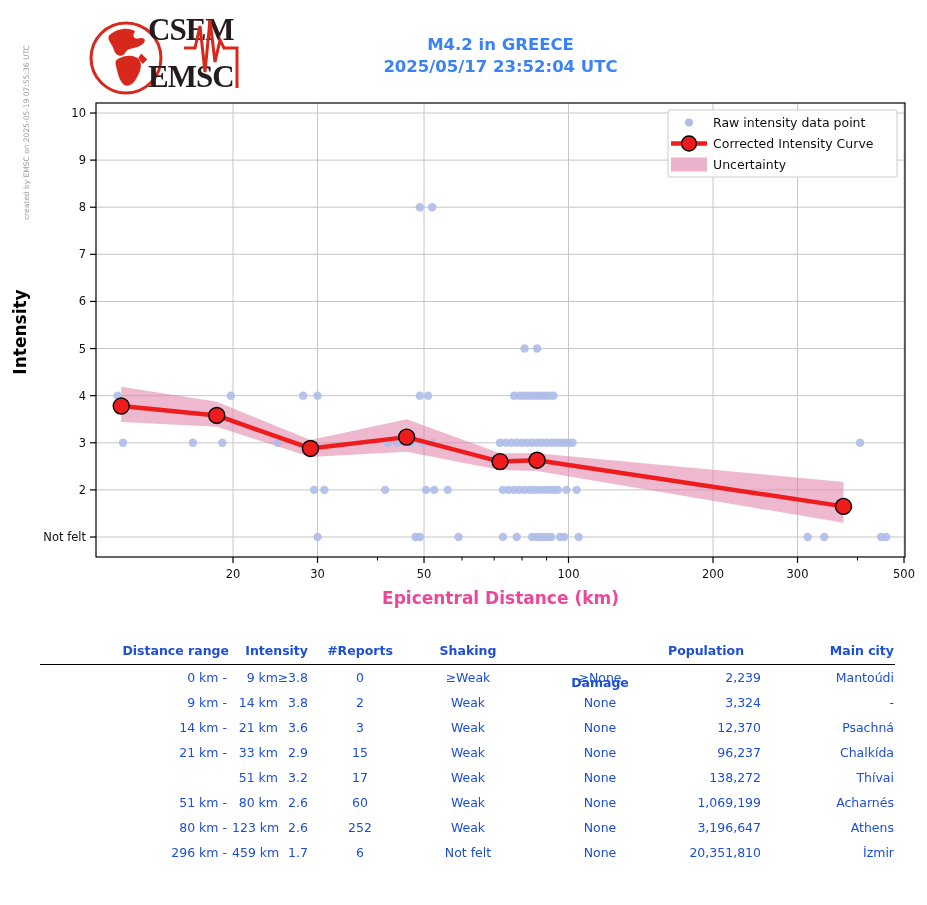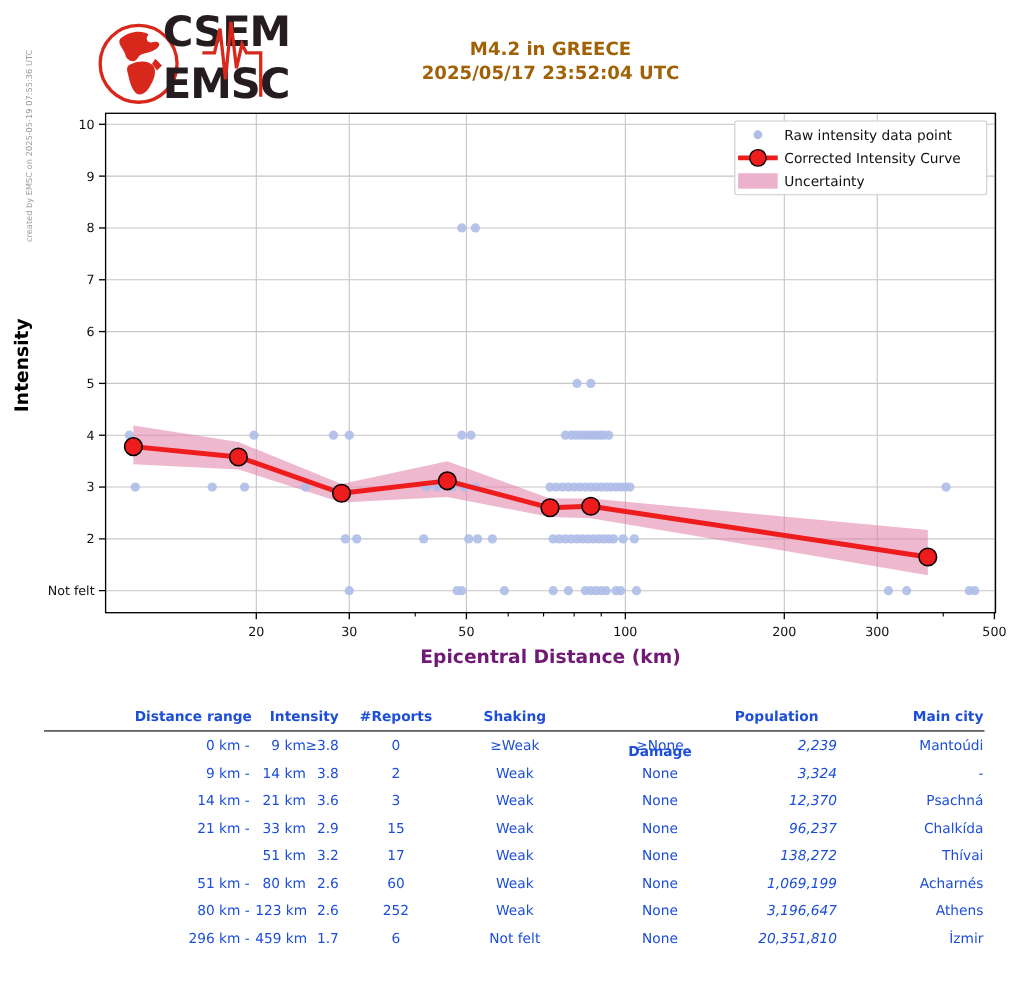--- a/index.html
+++ b/index.html
@@ -2,43 +2,43 @@
 <html><head>
 <meta charset="utf-8">
 <style>
   html,body{margin:0;padding:0;background:#fff;}
   .page{position:relative;width:927px;height:905px;background:#ffffff;
         font-family:"DejaVu Sans",sans-serif;overflow:hidden;color:#111;}
   .credit{position:absolute;left:22px;top:8px;width:212px;font-size:7.5px;color:#9a9aa2;
           transform-origin:0 0;transform:rotate(-90deg) translateX(-212px);white-space:nowrap;}
   .logo{position:absolute;left:88px;top:10px;width:175px;height:100px;}
   .globe{position:absolute;left:0;top:10px;width:76px;height:76px;}
-  .logo-text{position:absolute;left:60px;top:-4px;font-weight:bold;font-size:38px;line-height:47px;
-             letter-spacing:-1px;color:#241c1e;}
+  .logo-text{position:absolute;left:60px;top:-4px;font-weight:bold;font-size:31px;line-height:47px;
+             letter-spacing:-1px;color:#241c1e;font-family:Liberation Serif, serif;}
   .trace{position:absolute;left:0;top:0;width:175px;height:100px;}
   .title{position:absolute;left:96px;top:34px;width:809px;text-align:center;
-         font-size:16.5px;font-weight:bold;line-height:22px;color:#a16207;}
+         font-size:16.5px;font-weight:bold;line-height:22px;color:#3b82f6;}
   #chart{position:absolute;left:0;top:0;}
   #chart text{font-family:"DejaVu Sans",sans-serif;fill:#111;}
   .xlabel{position:absolute;left:96px;top:588px;width:809px;text-align:center;
-          font-size:17px;font-weight:bold;color:#701a75;}
+          font-size:17px;font-weight:bold;color:#ec4899;}
   .ylabel{position:absolute;left:-60px;top:322px;width:160px;text-align:center;
           transform:rotate(-90deg);font-size:17px;font-weight:bold;color:#000;}
   .table{position:absolute;left:40px;top:640px;width:855px;font-size:12.5px;color:#1d4ed8;}
   .thead{position:relative;height:24px;border-bottom:1.7px solid #000;font-weight:bold;}
   .trow{position:relative;height:25px;}
   .tc{position:absolute;top:0;line-height:25px;white-space:nowrap;}
   .thead .tc{line-height:22px;}
   .al-r{text-align:right;} .al-c{text-align:center;}
   .h-dr{left:0;width:189px;}  .h-int{left:200px;width:68px;} .h-rep{left:280px;width:80px;}
   .h-shk{left:368px;width:120px;} .h-dmg{left:500px;width:120px;margin-top:32px;} .h-pop{left:611px;width:110px;text-align:center;}
   .h-city{left:724px;width:130px;}
   .c-from{left:0;width:187px;} .c-to{left:192px;width:46px;} .c-int{left:200px;width:68px;}
   .c-rep{left:280px;width:80px;} .c-shk{left:368px;width:120px;} .c-dmg{left:500px;width:120px;}
-  .c-pop{left:611px;width:110px;font-style:italic;} .c-city{left:724px;width:130px;}
+  .c-pop{left:611px;width:110px;} .c-city{left:724px;width:130px;}
   .it{}
 </style>
 </head>
 <body>
 
 <div class="page">
 
   <div class="credit">created by EMSC on 2025-05-19 07:55:36 UTC</div>
 
   <div class="logo">

